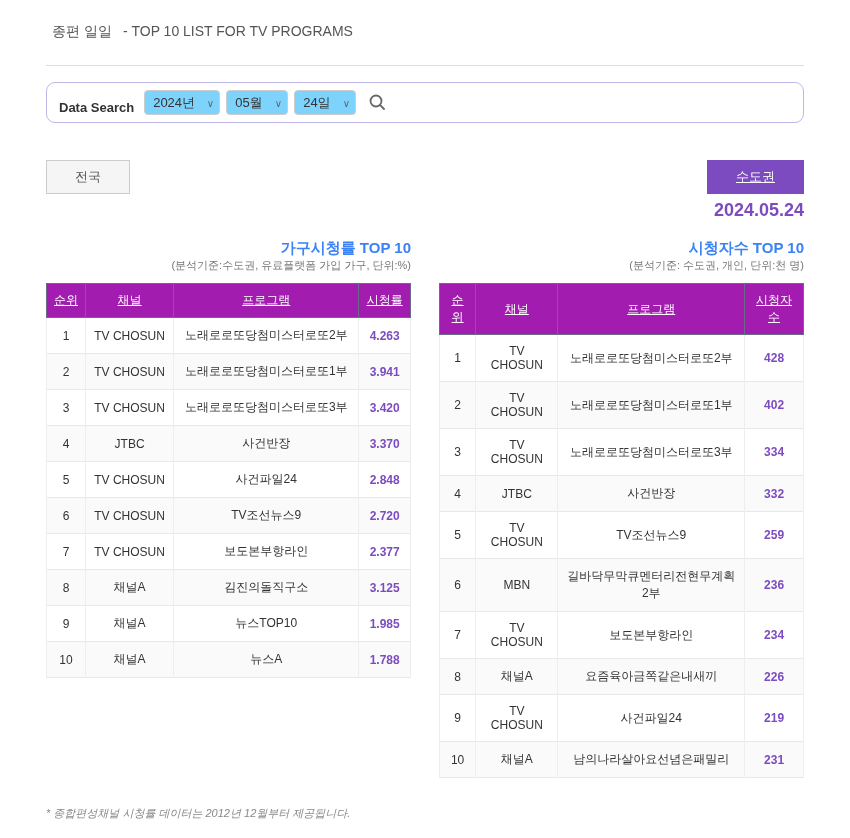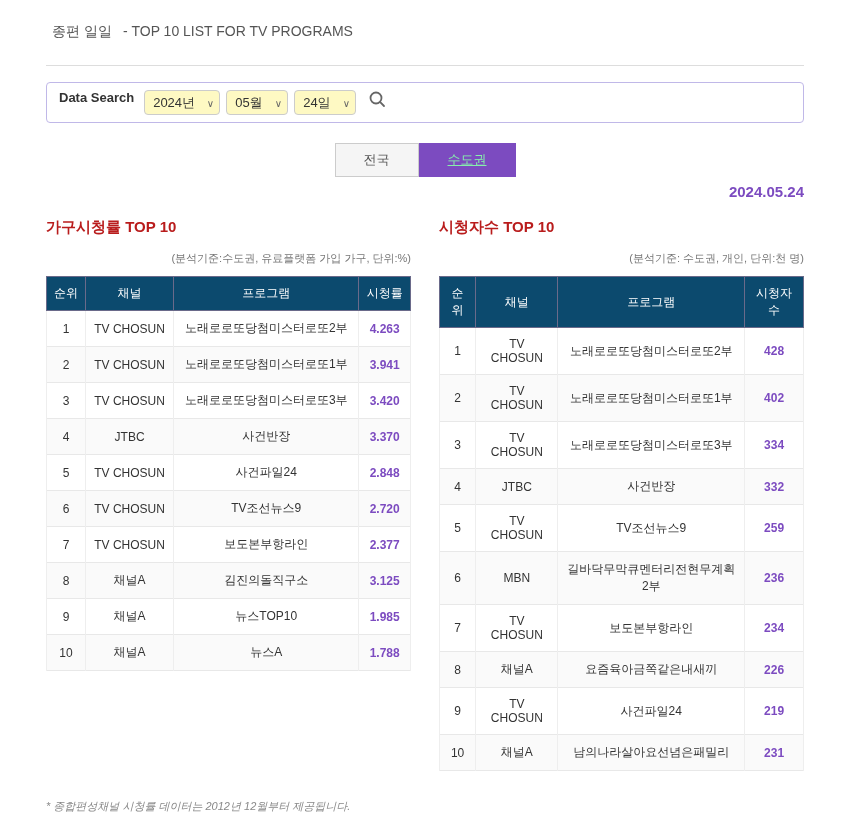--- a/index.html
+++ b/index.html
@@ -21,25 +21,25 @@
       color: #222;
     }
     .page-title span {
       font-weight: 300;
       color: #555;
       font-size: 14px;
       margin-left: 6px;
     }
     .search-bar {
       display: flex;
-      align-items: flex-start;
+      align-items: flex-end;
       border: 1.5px solid #c0b8e8;
-      border-radius: 4px;
+      border-radius: 9px;
       padding: 7px 12px;
-      margin-bottom: 20px;
+      margin-bottom: 37px;
       background: #fff;
     }
     .search-label {
       font-size: 13px;
       font-weight: bold;
       margin-right: 10px;
       color: #333;
       white-space: nowrap;
     }
     .select-wrapper {
@@ -47,21 +47,21 @@
       display: inline-block;
       margin-right: 6px;
     }
     .select-wrapper select {
       appearance: none;
       -webkit-appearance: none;
       border: 1px solid #ccc;
       border-radius: 4px;
       padding: 4px 24px 4px 8px;
       font-size: 13px;
-      background: #fef9c3;
+      background: #7dd3fc;
       cursor: pointer;
       color: #333;
     }
     .select-wrapper::after {
       content: '∨';
       position: absolute;
       right: 6px;
       top: 50%;
       transform: translateY(-50%);
       font-size: 10px;
@@ -79,72 +79,73 @@
     }
     .search-input {
       flex: 1;
       border: none;
       outline: none;
       font-size: 13px;
       color: #333;
     }
     .region-buttons {
       display: flex;
-      justify-content: center;
+      justify-content: space-between;
       gap: 0;
       margin-bottom: 6px;
     }
     .region-btn {
       padding: 7px 28px;
       border: 1px solid #ccc;
       background: #f5f5f5;
       cursor: pointer;
       font-size: 13px;
       color: #555;
     }
     .region-btn.active {
       background: #7c4bc0;
-      color: #86efac;
+      color: #ffffff;
       border-color: #7c4bc0;
       text-decoration: underline;
     }
     .date-display {
       text-align: right;
       color: #7c4bc0;
-      font-size: 15px;
+      font-size: 18px;
       font-weight: bold;
       margin-bottom: 18px;
     }
     .tables-row {
       display: flex;
       gap: 28px;
     }
     .table-section {
       flex: 1;
     }
     .table-title {
-      text-align: left;
+      text-align: right;
       font-size: 15px;
       font-weight: bold;
-      margin-bottom: 14px;
-      color: #b91c1c;
+      margin-bottom: 0;
+      color: #3b82f6;
     }
     .table-subtitle {
       text-align: right;
       font-size: 11px;
       color: #777;
       margin-bottom: 10px;
     }
     table {
       width: 100%;
       border-collapse: collapse;
     }
     thead tr {
-      background: #0c4a6e;
+      background: #a21caf;
       color: #fff;
+      text-decoration: underline;
     }
     thead th {
       padding: 8px 6px;
       text-align: center;
       font-size: 12px;
       font-weight: normal;
       border: 1px solid #6a6a8a;
     }
     tbody tr {
       border-bottom: 1px solid #e8e8e8;

